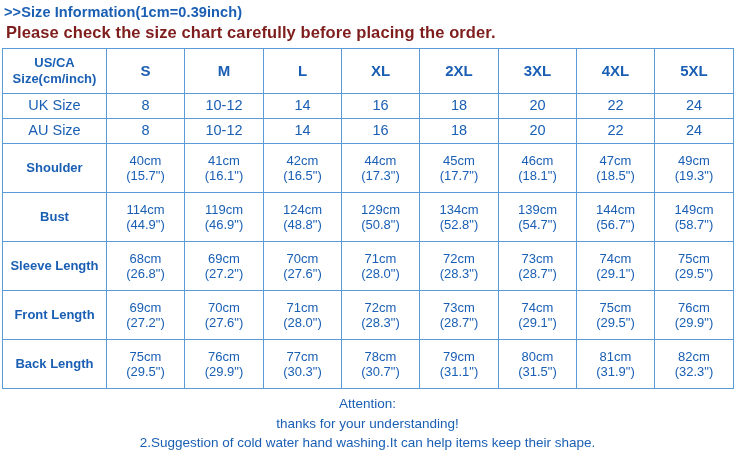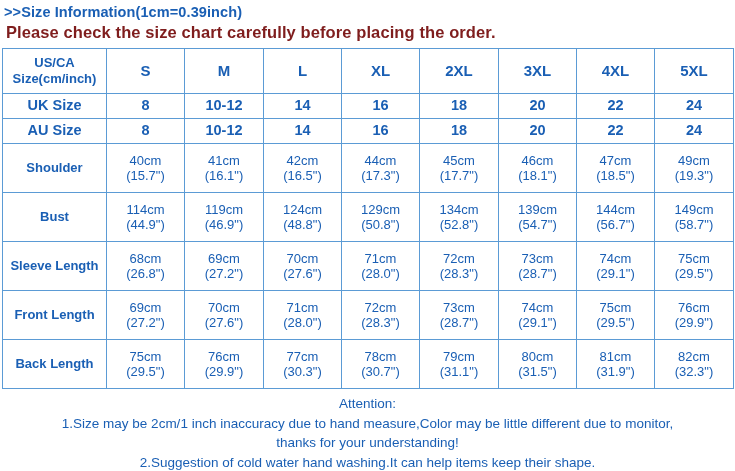--- a/index.html
+++ b/index.html
@@ -59,21 +59,21 @@
     font-size: 15px;
     height: 40px;
     margin-top: 14px;
   }
   tr.head-row td.rowlabel {
     font-size: 13px;
     font-weight: bold;
     line-height: 1.25;
   }
   tr.sub-row td {
-    font-weight: bold;
+    font-weight: normal;
     font-size: 14.5px;
     height: 20px;
     margin-left: 35px;
   }
   tr.meas-row td {
     height: 44px;
   }
   .cm {
     display: block;
   }
@@ -329,18 +329,17 @@
         <td>
           <span class="cm">82cm</span>
           <span class="inch">(32.3")</span>
         </td>
       </tr>
     </tbody>
   </table>
 
   <div class="attention">
     <div>Attention:</div>
-    <div>1.Size may be 2cm/1 inch inaccuracy due to hand measure,Color may be little different due to monitor,</div>
     <div>thanks for your understanding!</div>
     <div>2.Suggestion of cold water hand washing.It can help items keep their shape.</div>
   </div>
 
 </div>
 
 </body></html>

